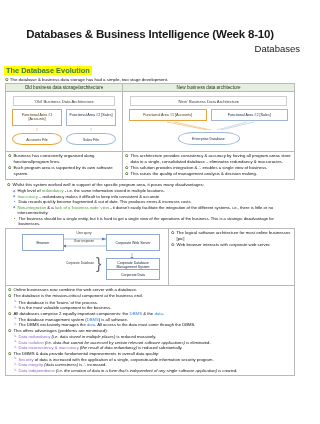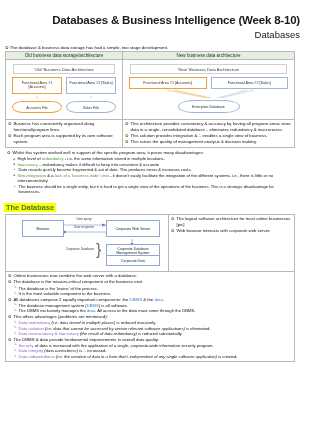--- a/index.html
+++ b/index.html
@@ -5,22 +5,22 @@
   html,body{margin:0;padding:0;}
   body{
     width:300px;height:424px;background:#ffffff;
     font-family:"Liberation Sans", sans-serif;
     color:#1a1a1a;overflow:hidden;
   }
   .page{width:300px;height:424px;position:relative;padding:0;box-sizing:border-box;}
 
   
   .title{
-    text-align:right;font-size:11.5px;font-weight:bold;letter-spacing:-.2px;
-    margin:14px 0 0 0;line-height:1.1;
+    text-align:center;font-size:11.5px;font-weight:bold;letter-spacing:-.2px;
+    margin:28px 0 0 0;line-height:1.1;
   }
   .subtitle{text-align:right;font-size:9.5px;margin:2px 0 5px 0;}
 
   .hl{
     display:inline-block;background:#ffff00;color:#3f7a3f;font-size:7.4px;
     font-weight:bold;padding:0 2px;margin:3px 0 1px 4px;line-height:1.25;
   }
 
   
   .lead{font-size:4.4px;margin:0 0 1px 5px;color:#111;line-height:1.3;}
@@ -113,20 +113,23 @@
   .brace{position:absolute;font-size:16px;color:#6f6f6f;line-height:1;}
 </style>
 </head>
 <body>
 
 <div class="page">
 
   <div class="title">Databases &amp; Business Intelligence (Week 8-10)</div>
   <div class="subtitle">Databases</div>
 
+  <div>
+    <span class="hl">The Database Evolution</span>
+  </div>
 
   <div class="lead">
     <span class="gb">✿</span>
     <span>The database &amp; business data storage has had a simple, two stage development.</span>
   </div>
 
   <table class="grid">
     <tbody>
         <tr>
       <td class="colhead" style="width:112px">Old business data storage/architecture</td>
@@ -201,23 +204,20 @@
       <li>Data records quickly become fragmented &amp; out of date. This produces errors &amp; increases costs.</li>
     </ul>
     <ul class="b1">
       <li><span class="g">Non-integration</span><span> &amp; a </span><span class="g">lack of a 'business wide' view</span><span> - it doesn't easily facilitate the integration of the different systems. i.e., there is little or no interconnectivity.</span></li>
     </ul>
     <ul class="b2">
       <li>The business should be a single entity, but it is hard to get a single view of the operations of the business. This is a strategic disadvantage for businesses.</li>
     </ul>
   </div>
 
-  <div>
-    <span class="hl">The Database</span>
-  </div>
 
   <table class="grid">
     <tbody>
         <tr>
       <td style="width:158px">
         <div class="dbdiag">
           <svg width="154" height="50" viewBox="0 0 154 50" style="position:absolute;left:2px;top:1px">
             <path d="M52 8 L96 8" stroke="#5f7fae" stroke-width=".5"></path>
             <polygon points="96,8 92,6.6 92,9.4" fill="#5f7fae"></polygon>
             <path d="M96 15 L52 15" stroke="#5f7fae" stroke-width=".5"></path>

